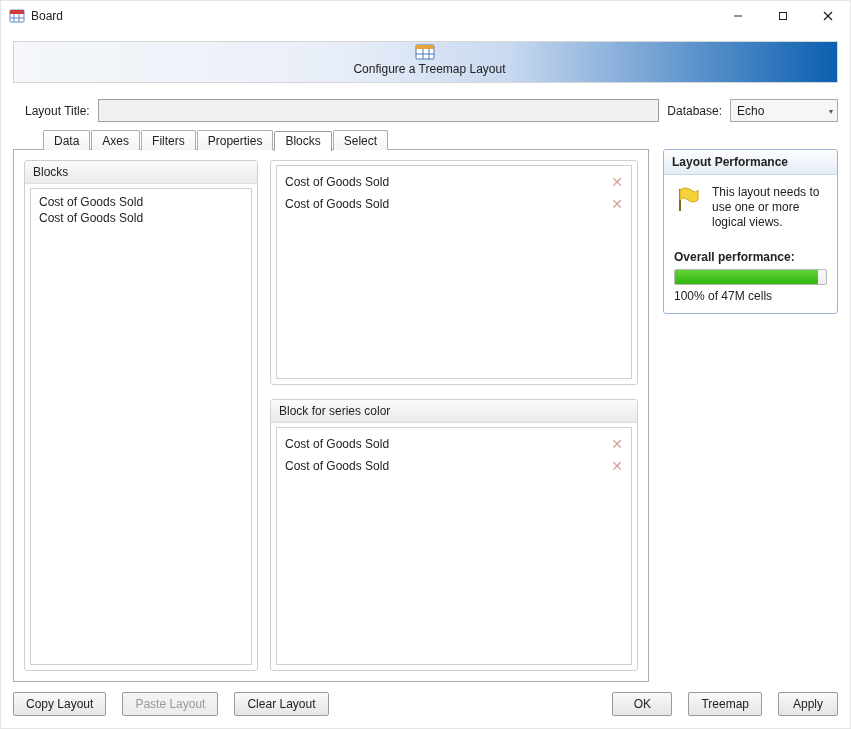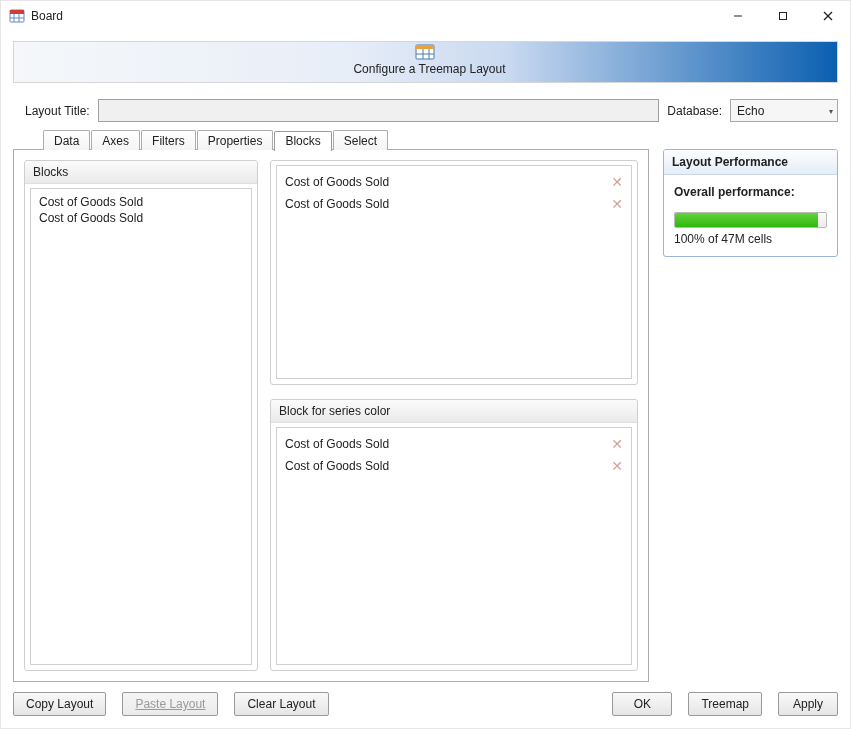--- a/index.html
+++ b/index.html
@@ -251,21 +251,21 @@
   .pf-warn {
     display: flex;
     gap: 10px;
     margin-bottom: 20px;
   }
   .pf-warn .flag {
     width: 28px; display:flex; align-items:flex-start; justify-content:center;
     padding-top: 2px;
   }
   .pf-warn-text { flex: 1; line-height: 1.25; }
-  .pf-overall-label { font-weight: bold; margin-bottom: 13px; }
+  .pf-overall-label { font-weight: bold; margin-bottom: 5px; }
   .progress {
     height: 16px;
     border: 1px solid #b8b8b8;
     border-radius: 2px;
     background: linear-gradient(#fafafa, #ececec);
     overflow: hidden;
     margin-bottom: 4px;
   }
   .progress .bar {
     height: 100%;
@@ -287,21 +287,20 @@
     background: linear-gradient(#f9f9f9, #e5e5e5);
     border-radius: 2px;
     font-size: 12px;
     color: #222;
     padding: 0 12px;
     cursor: default;
   }
   button.std.disabled {
     color: #9a9a9a;
     background: linear-gradient(#f5f5f5, #ebebeb);
-    text-decoration: underline;
   }
 </style>
 </head>
 <body>
 
 <div class="window">
 
   <div class="titlebar">
     <span class="app-icon">
       <svg viewBox="0 0 16 16">
@@ -408,20 +407,29 @@
           </div>
         </div>
 
       </div>
     </div>
 
     <div class="side-panel">
       <div class="perf-box">
         <div class="pf-head">Layout Performance</div>
         <div class="pf-body">
+          <div class="pf-warn">
+            <span class="flag">
+              <svg width="24" height="26" viewBox="0 0 24 26">
+                <line x1="4" y1="2" x2="4" y2="24" stroke="#8a6a20" stroke-width="2"></line>
+                <path d="M4 3 Q10 -1 15 3 Q20 7 22 3 L22 13 Q17 17 12 13 Q7 9 4 13 Z" fill="#f4d23a" stroke="#cda31f"></path>
+              </svg>
+            </span>
+            <span class="pf-warn-text">This layout needs to use one or more logical views.</span>
+          </div>
           <div class="pf-overall-label">Overall performance:</div>
           <div class="progress">
             <div class="bar"></div>
           </div>
           <div>100% of 47M cells</div>
         </div>
       </div>
     </div>
 
   </div>

